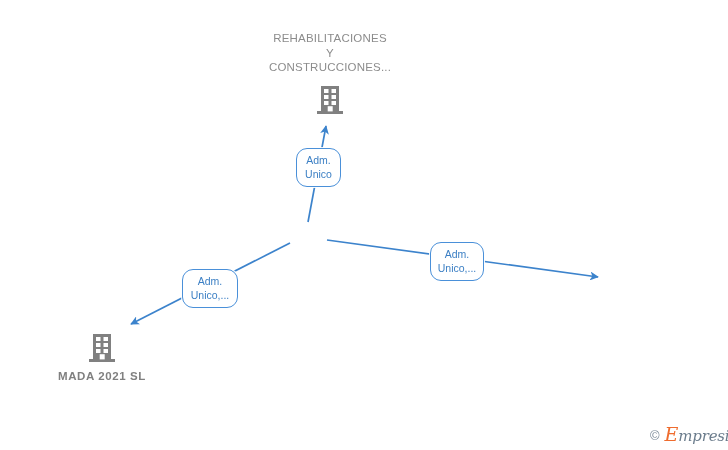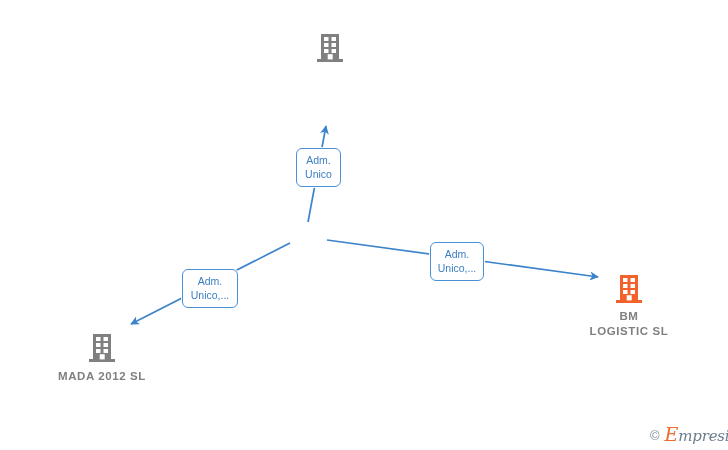--- a/index.html
+++ b/index.html
@@ -69,21 +69,21 @@
 
   #node-mada         { left: 17px;  top: 331px; }
   #node-mada .icon-wrap { order: 1; }
   #node-mada .node-label{ order: 2; margin-top: 4px; }
 
   
   .edge-label {
     position: absolute;
     box-sizing: border-box;
     border: 1.4px solid #4a90d9;
-    border-radius: 6px;
+    border-radius: 11px;
     background: #ffffff;
     color: #3b7fc4;
     font-size: 10.5px;
     line-height: 14px;
     text-align: center;
     padding: 4px 6px 5px 6px;
     white-space: pre-line;
     box-shadow: 0 0 0 1px rgba(255,255,255,0.9);
   }
   #label-rehab { left: 296px; top: 148px; width: 45px; }
@@ -131,69 +131,55 @@
     </defs>
 
     <line x1="308" y1="222" x2="326" y2="126" stroke="#3c83cc" stroke-width="1.7" marker-end="url(#arrow)"></line>
 
     <line x1="290" y1="243" x2="131" y2="324" stroke="#3c83cc" stroke-width="1.7" marker-end="url(#arrow)"></line>
 
     <line x1="327" y1="240" x2="598" y2="277" stroke="#3c83cc" stroke-width="1.7" marker-end="url(#arrow)"></line>
   </svg>
 
   <div class="node" id="node-rehab">
+    <div class="node-label">REHABILITACIONES
+Y
+CONSTRUCCIONES...</div>
     <span class="icon-wrap">
       <svg viewBox="0 0 34 34" width="34" height="34">
         <rect x="8" y="3" width="18" height="26" fill="#808080"></rect>
         <rect x="4" y="28" width="26" height="3" fill="#808080"></rect>
         <rect x="11" y="6" width="4.5" height="4" fill="#ffffff"></rect>
         <rect x="18.5" y="6" width="4.5" height="4" fill="#ffffff"></rect>
         <rect x="11" y="12" width="4.5" height="4" fill="#ffffff"></rect>
         <rect x="18.5" y="12" width="4.5" height="4" fill="#ffffff"></rect>
         <rect x="11" y="18" width="4.5" height="4" fill="#ffffff"></rect>
         <rect x="18.5" y="18" width="4.5" height="4" fill="#ffffff"></rect>
         <rect x="14.7" y="23.2" width="5" height="5.2" fill="#ffffff"></rect>
       </svg>
     </span>
   </div>
 
 
-  <div class="node" id="node-bm">
-    <span class="icon-wrap">
-      <svg viewBox="0 0 34 34" width="34" height="34">
-        <rect x="8" y="3" width="18" height="26" fill="#f4622b"></rect>
-        <rect x="4" y="28" width="26" height="3" fill="#f4622b"></rect>
-        <rect x="11" y="6" width="4.5" height="4" fill="#ffffff"></rect>
-        <rect x="18.5" y="6" width="4.5" height="4" fill="#ffffff"></rect>
-        <rect x="11" y="12" width="4.5" height="4" fill="#ffffff"></rect>
-        <rect x="18.5" y="12" width="4.5" height="4" fill="#ffffff"></rect>
-        <rect x="11" y="18" width="4.5" height="4" fill="#ffffff"></rect>
-        <rect x="18.5" y="18" width="4.5" height="4" fill="#ffffff"></rect>
-        <rect x="14.7" y="23.2" width="5" height="5.2" fill="#ffffff"></rect>
-      </svg>
-    </span>
-    <div class="node-label bold">BM
-LOGISTIC  SL</div>
-  </div>
 
   <div class="node" id="node-mada">
     <span class="icon-wrap">
       <svg viewBox="0 0 34 34" width="34" height="34">
         <rect x="8" y="3" width="18" height="26" fill="#808080"></rect>
         <rect x="4" y="28" width="26" height="3" fill="#808080"></rect>
         <rect x="11" y="6" width="4.5" height="4" fill="#ffffff"></rect>
         <rect x="18.5" y="6" width="4.5" height="4" fill="#ffffff"></rect>
         <rect x="11" y="12" width="4.5" height="4" fill="#ffffff"></rect>
         <rect x="18.5" y="12" width="4.5" height="4" fill="#ffffff"></rect>
         <rect x="11" y="18" width="4.5" height="4" fill="#ffffff"></rect>
         <rect x="18.5" y="18" width="4.5" height="4" fill="#ffffff"></rect>
         <rect x="14.7" y="23.2" width="5" height="5.2" fill="#ffffff"></rect>
       </svg>
     </span>
-    <div class="node-label bold">MADA 2012 SL</div>
+    <div class="node-label bold">MADA 2021 SL</div>
   </div>
 
   <div class="edge-label" id="label-rehab">Adm.
 Unico</div>
 
   <div class="edge-label" id="label-mada">Adm.
 Unico,...</div>
 
   <div class="edge-label" id="label-bm">Adm.
 Unico,...</div>

